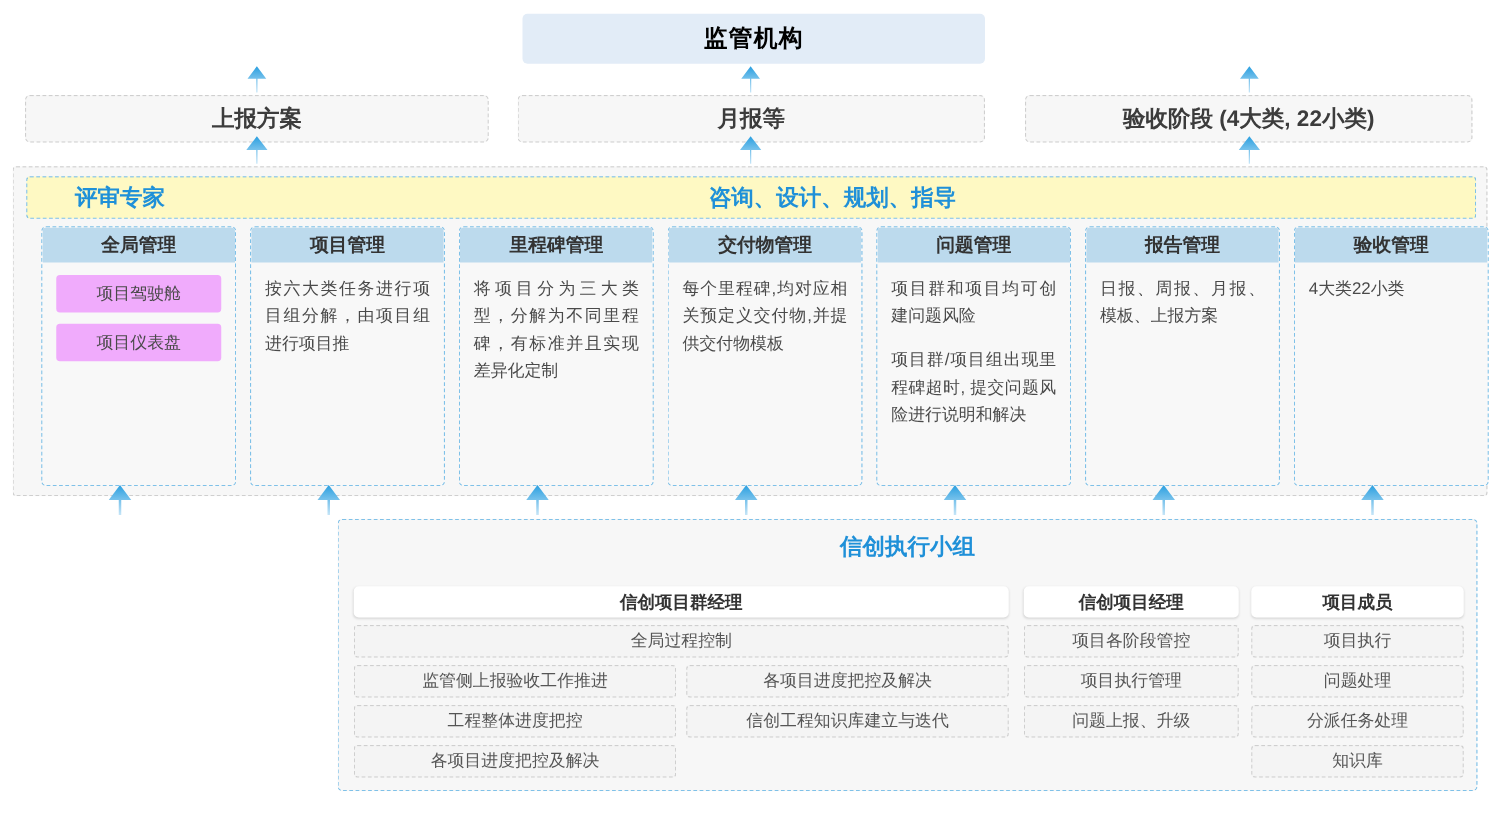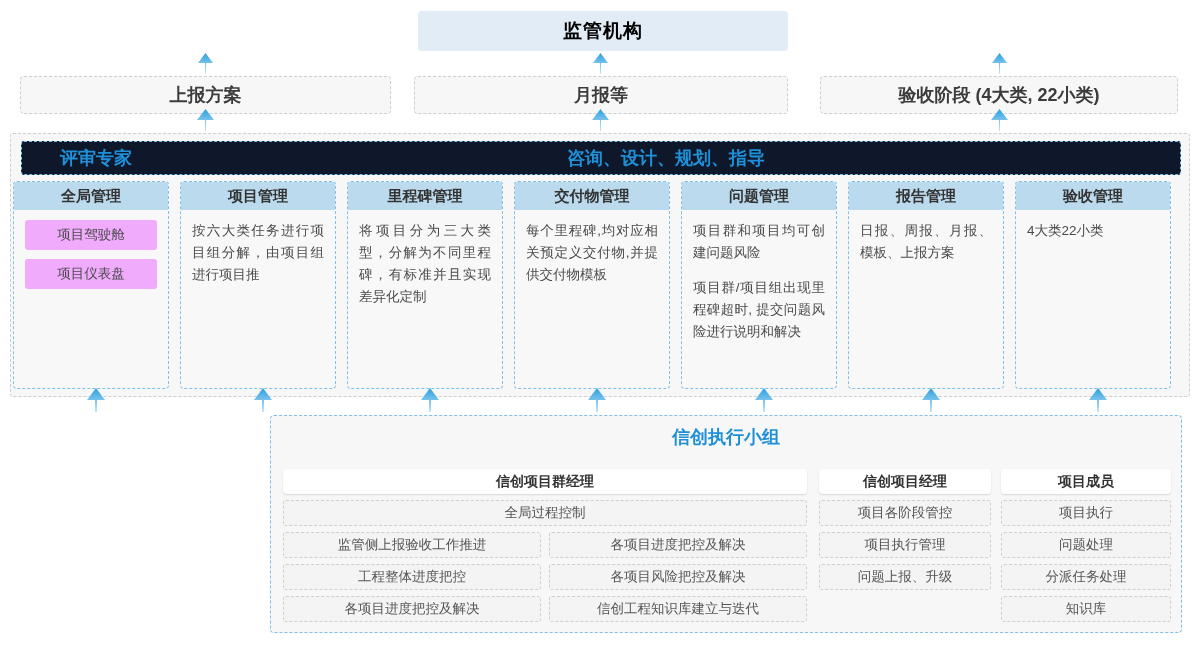--- a/index.html
+++ b/index.html
@@ -46,33 +46,33 @@
     width: 1180px; height: 264px;
     background: #f7f7f7;
     border: 1px dashed #cfcfcf;
     border-radius: 3px;
   }
   .midheader {
     position: absolute; left: 10px; top: 7px;
     width: 1160px; height: 34px;
     border: 1px dashed #7fc1e8;
     border-radius: 3px;
-    background: #0f172a;
+    background: #fef9c3;
   }
   .midheader .t1 {
     position: absolute; left: 38px; top: 50%; transform: translateY(-50%);
     color: #1f90d8; font-weight: bold; font-size: 18px;
   }
   .midheader .t2 {
     position: absolute; left: 0; right: 0; top: 50%; transform: translateY(-50%);
     text-align: center; color: #1f90d8; font-weight: bold; font-size: 18px;
     padding-left: 130px;
   }
 
-  .cols { position: absolute; left: 2px; top: 47px; width: 1160px; height: 208px; }
+  .cols { position: absolute; left: 22px; top: 47px; width: 1160px; height: 208px; }
   .col {
     position: absolute; top: 0; width: 156px; height: 208px;
     border: 1px dashed #7fc1e8;
     border-radius: 4px;
     background: #f8f8f8;
     overflow: hidden;
   }
   .col .chead {
     height: 28px; background: #bcdaed;
     display: flex; align-items: center; justify-content: center;
@@ -218,21 +218,20 @@
       <div class="rolehead">信创项目群经理</div>
       <div class="task">全局过程控制</div>
       <div class="subgrid">
         <div>
           <div class="task">监管侧上报验收工作推进</div>
           <div class="task">工程整体进度把控</div>
           <div class="task">各项目进度把控及解决</div>
         </div>
         <div>
           <div class="task">各项目进度把控及解决</div>
-          <div class="task">各项目风险把控及解决</div>
           <div class="task">信创工程知识库建立与迭代</div>
         </div>
       </div>
     </div>
 
     <div class="pm">
       <div class="rolehead">信创项目经理</div>
       <div class="task">项目各阶段管控</div>
       <div class="task">项目执行管理</div>
       <div class="task">问题上报、升级</div>

